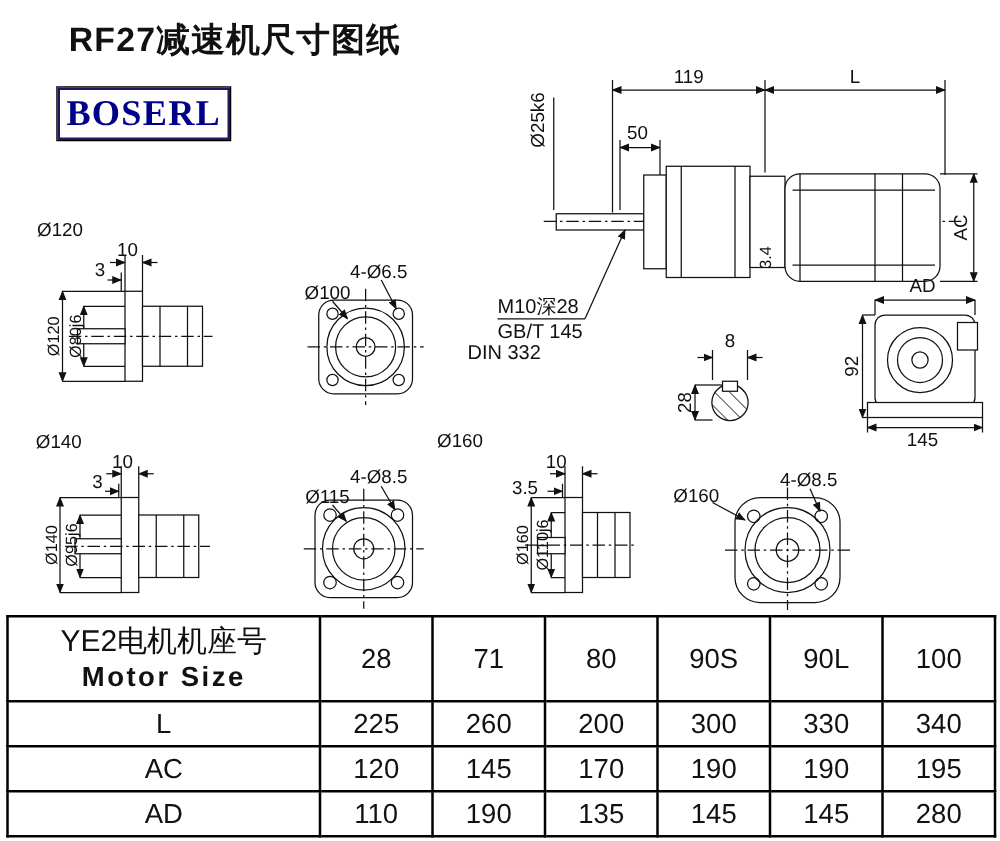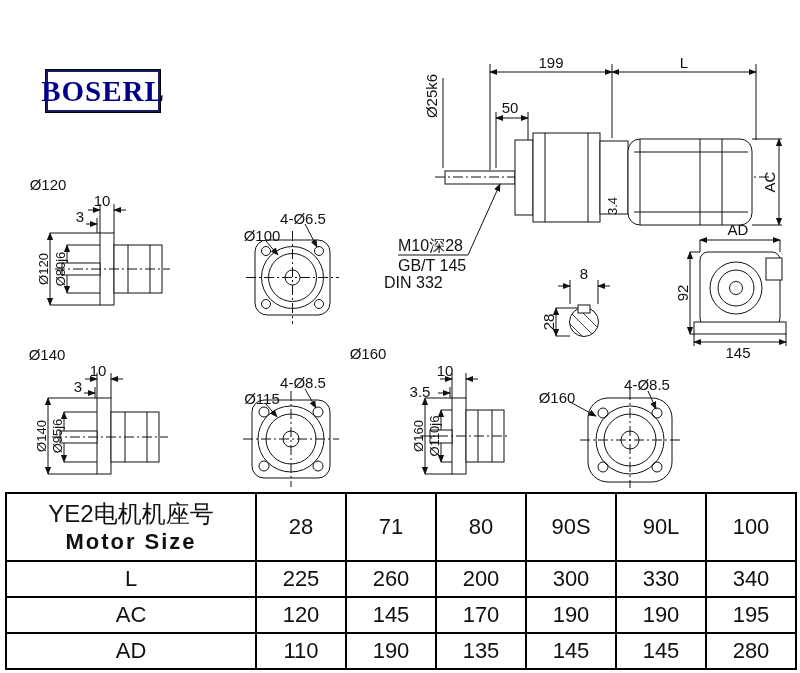--- a/index.html
+++ b/index.html
@@ -2,21 +2,21 @@
 <html><head>
 <meta charset="utf-8">
 <style>
   * { margin:0; padding:0; box-sizing:border-box; }
   html,body { background:#fff; }
   body { width:800px; height:673px; font-family:"Liberation Sans","DejaVu Sans",sans-serif; color:#111; }
   .sheet { position:relative; width:800px; height:673px; background:#fff; overflow:hidden; }
 
   .title { position:absolute; left:55px; top:14px; font-size:27px; font-weight:bold; letter-spacing:1px; white-space:nowrap; }
 
-  .logo { position:absolute; left:46px; top:70px; width:114px; height:42px; border:2px solid #1a1a5e; outline:1px solid #000; display:flex; align-items:center; justify-content:center; background:#fff; }
+  .logo { position:absolute; left:46px; top:70px; width:138px; height:42px; border:2px solid #1a1a5e; outline:1px solid #000; display:flex; align-items:center; justify-content:center; background:#fff; }
   .logo span { font-family:"Liberation Serif","DejaVu Serif",serif; font-weight:bold; font-size:29px; color:#00008b; letter-spacing:1px; }
 
   .art { position:absolute; left:0; top:0; }
 
   .lbl { position:absolute; transform:translate(-50%,-50%); font-size:15px; white-space:nowrap; line-height:1; }
   .sm  { font-size:13px; }
   .vert { transform:translate(-50%,-50%) rotate(-90deg); }
   .note { position:absolute; font-size:16px; white-space:nowrap; line-height:1; }
 
   table.size-table { position:absolute; left:5px; top:492px; width:790px; border-collapse:collapse; table-layout:fixed; background:#fff; }
@@ -26,20 +26,21 @@
   .size-table tr { height:36px; }
   .size-table tr.hdr { height:68px; }
   .hdr .cn { font-size:24px; line-height:1.3; }
   .hdr .en { font-size:22px; letter-spacing:2px; line-height:1.2;font-weight:bold; }
 </style>
 </head>
 <body>
 
 <div class="sheet">
 
+  <div class="title">RF27减速机尺寸图纸</div>
 
   <div class="logo">
     <span>BOSERL</span>
   </div>
 
   <svg class="art" width="800" height="490" viewBox="0 0 800 490">
     <defs>
       <marker id="ar" viewBox="0 0 10 10" refX="9" refY="5" markerWidth="8" markerHeight="8" orient="auto-start-reverse">
         <path d="M0,1 L10,5 L0,9 z" fill="#111"></path>
       </marker>
@@ -220,29 +221,29 @@
         <circle cx="603" cy="467" r="5"></circle>
         <circle cx="657" cy="467" r="5"></circle>
         <line x1="580" y1="440" x2="682" y2="440" stroke-dasharray="10 3 2 3"></line>
         <line x1="630" y1="390" x2="630" y2="488" stroke-dasharray="10 3 2 3"></line>
         <line x1="648" y1="391" x2="656" y2="409" marker-end="url(#ar)"></line>
         <line x1="570" y1="402" x2="596" y2="416" marker-end="url(#ar)"></line>
       </g>
     </g>
   </svg>
 
-  <span class="lbl" style="left:551px;top:62px">199</span>
+  <span class="lbl" style="left:551px;top:62px">119</span>
   <span class="lbl" style="left:684px;top:62px">L</span>
   <span class="lbl" style="left:510px;top:107px">50</span>
   <span class="lbl vert" style="left:431px;top:96px">Ø25k6</span>
   <span class="lbl vert" style="left:769px;top:182px">AC</span>
   <span class="lbl vert sm" style="left:612px;top:206px">3.4</span>
   <span class="note" style="left:398px;top:238px">M10深28</span>
   <span class="note" style="left:398px;top:258px">GB/T 145</span>
-  <span class="note" style="left:384px;top:275px">DIN 332</span>
+  <span class="note" style="left:374px;top:275px">DIN 332</span>
 
   <span class="lbl" style="left:48px;top:184px">Ø120</span>
   <span class="lbl" style="left:102px;top:200px">10</span>
   <span class="lbl" style="left:80px;top:216px">3</span>
   <span class="lbl vert sm" style="left:43px;top:269px">Ø120</span>
   <span class="lbl vert sm" style="left:60px;top:269px">Ø80j6</span>
 
   <span class="lbl" style="left:303px;top:218px">4-Ø6.5</span>
   <span class="lbl" style="left:262px;top:235px">Ø100</span>
 

